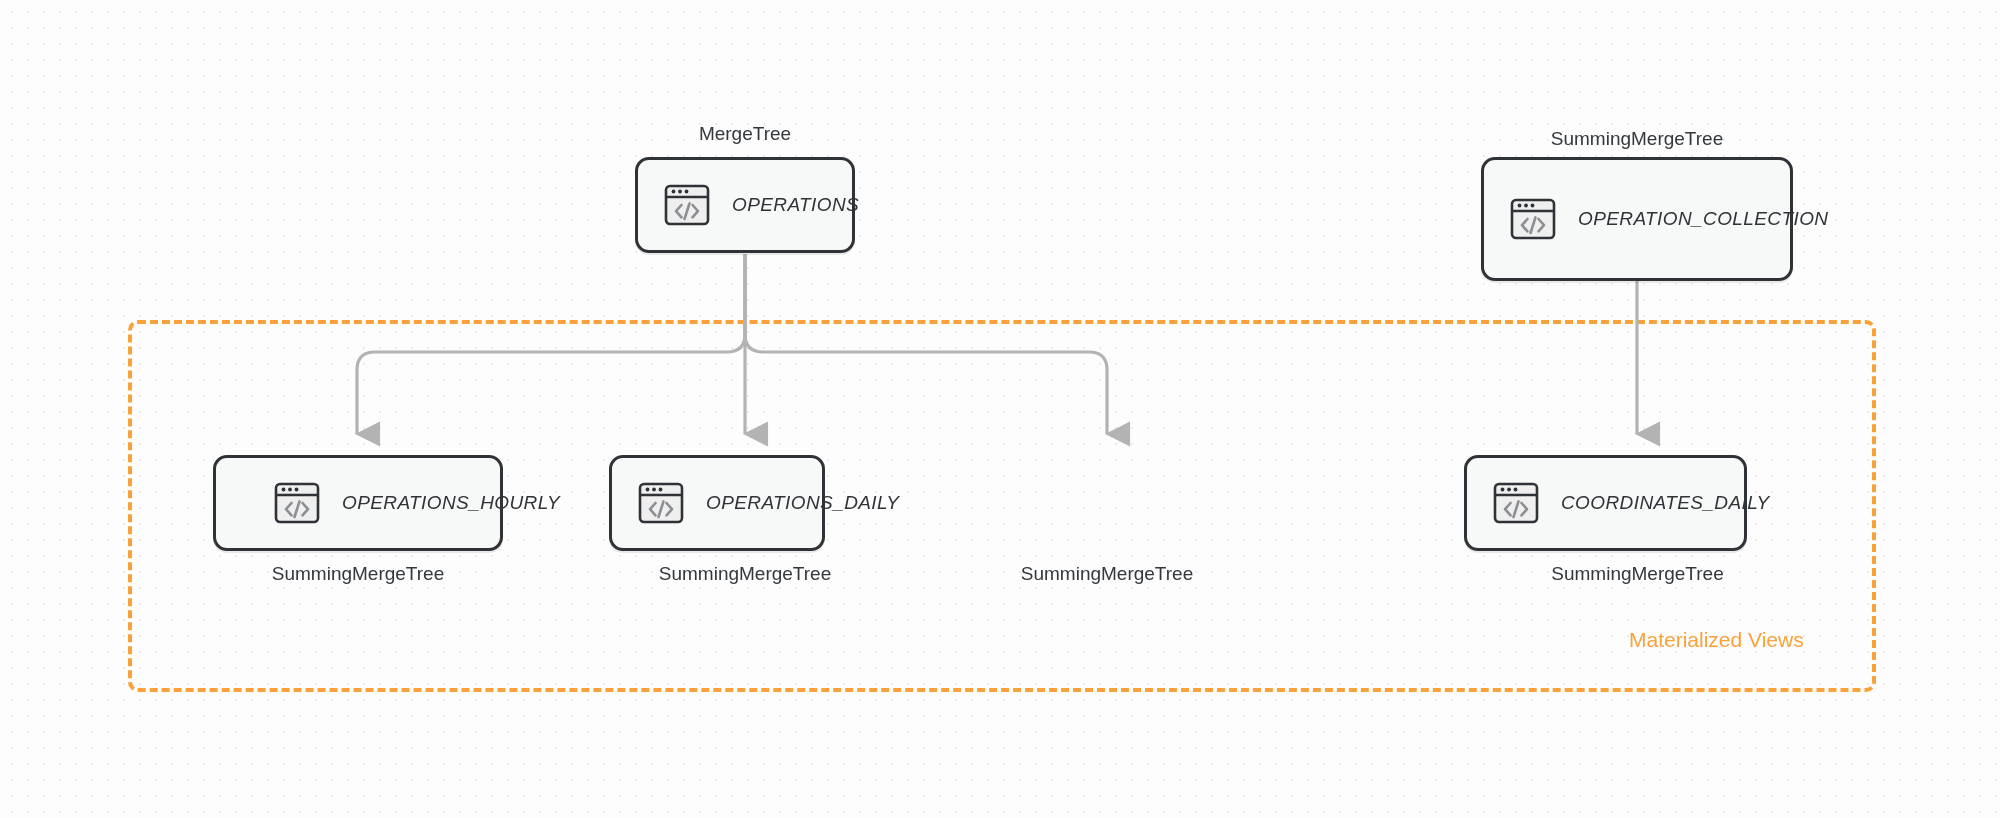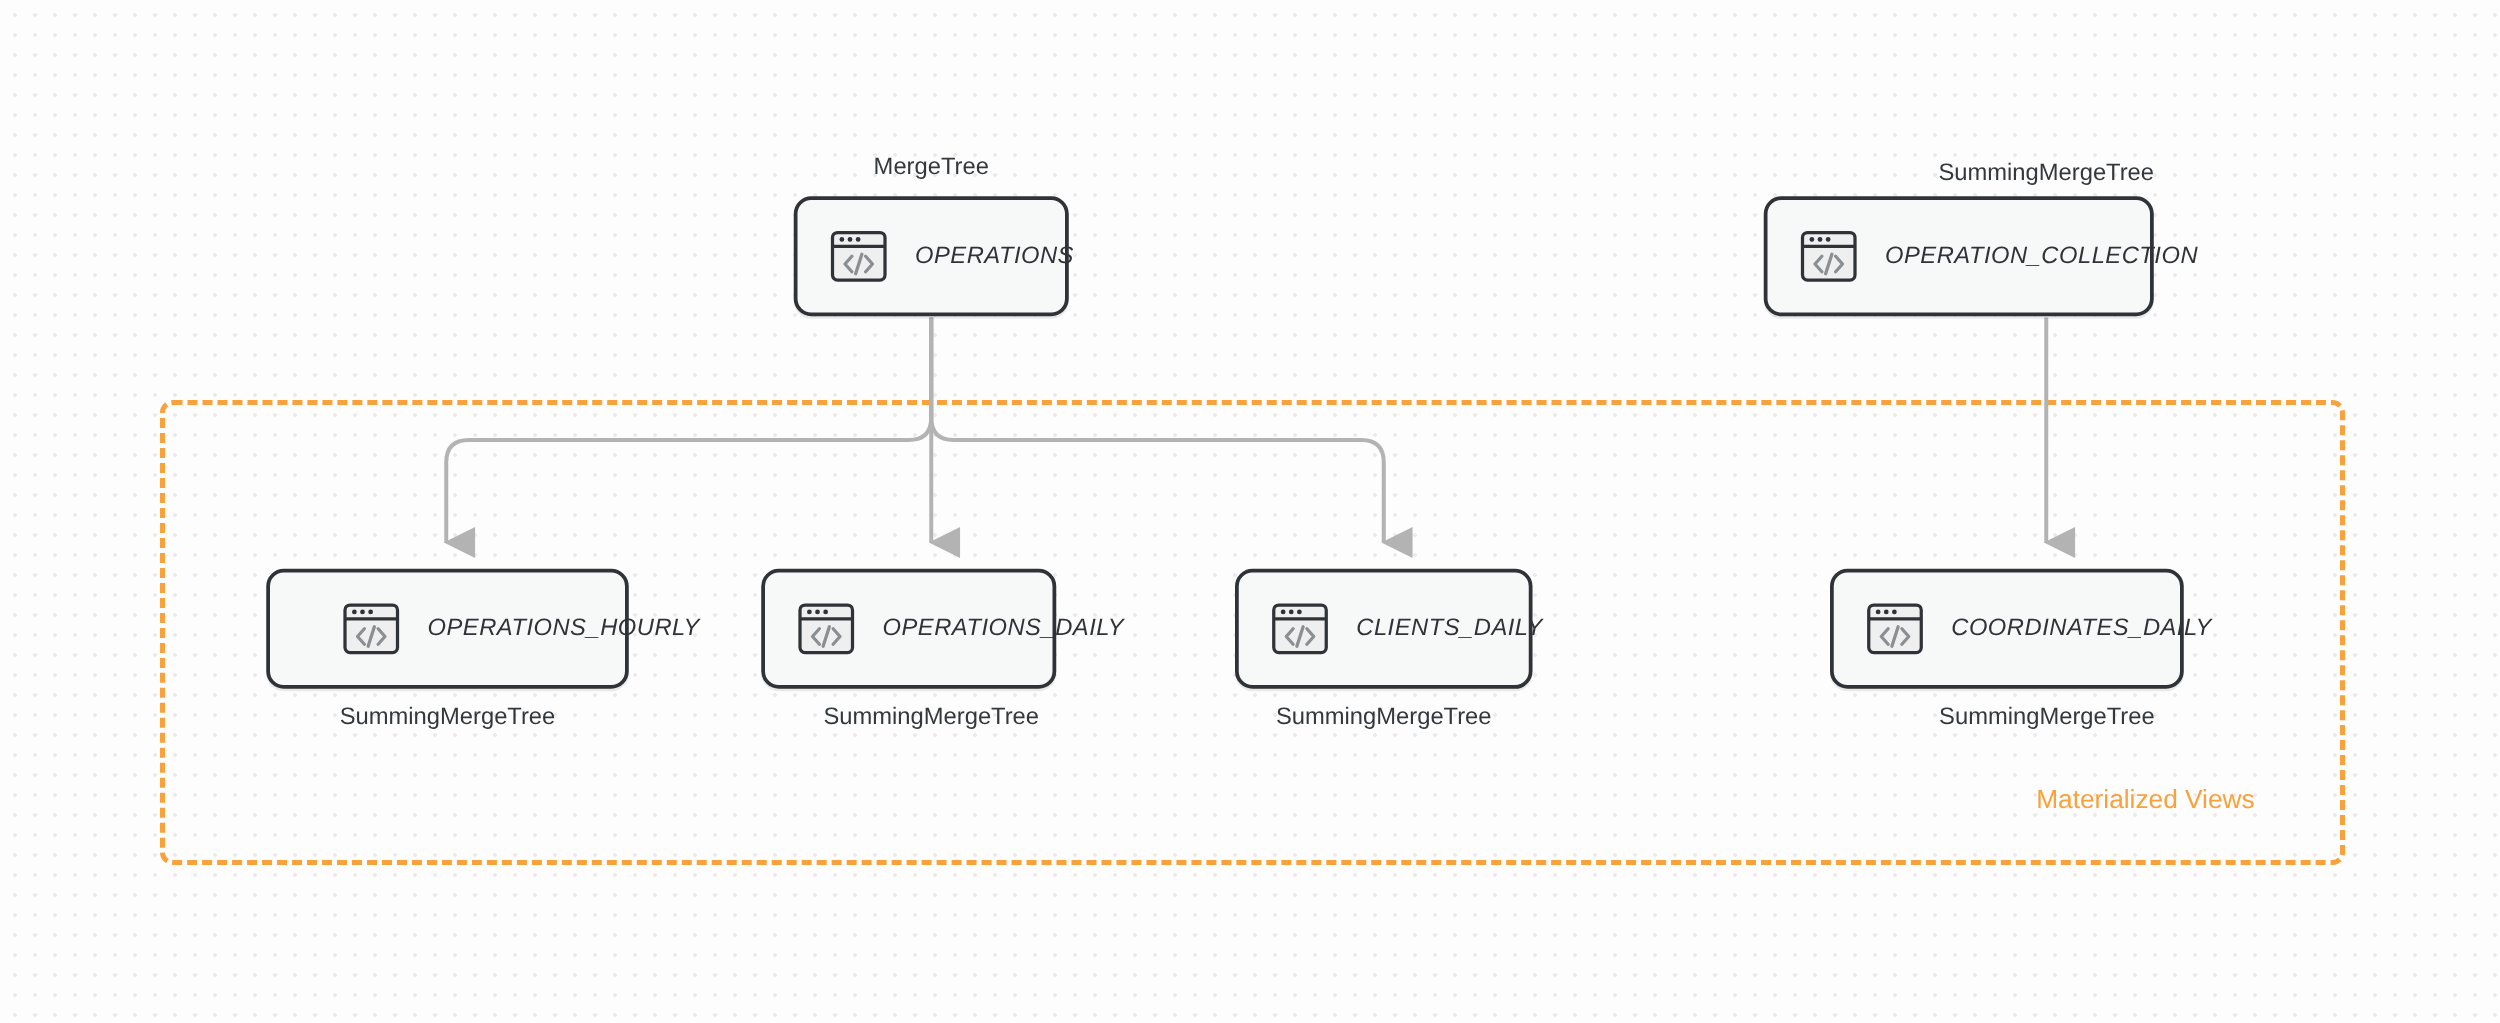--- a/index.html
+++ b/index.html
@@ -118,21 +118,21 @@
         <path d="M17.5,21 L12,27.2 L17.5,33.4" fill="none" stroke="#8b8f93" stroke-width="2.6" stroke-linecap="round" stroke-linejoin="round"></path>
         <path d="M28.5,21 L34,27.2 L28.5,33.4" fill="none" stroke="#8b8f93" stroke-width="2.6" stroke-linecap="round" stroke-linejoin="round"></path>
         <path d="M25.5,19.4 L20.5,35" stroke="#8b8f93" stroke-width="2.6" stroke-linecap="round"></path>
       </svg>
     </span>
     <span class="node-label">OPERATIONS</span>
   </div>
 
   <div class="caption" style="left:1481px; top:128px; width:312px;">SummingMergeTree</div>
 
-  <div class="node" style="left:1411px; top:157px; width:312px; height:96px;">
+  <div class="node" style="left:1481px; top:157px; width:312px; height:124px;">
     <span class="node-icon">
       <svg viewBox="0 0 46 42" width="46" height="42">
         <rect x="2" y="2" width="42" height="38" rx="4" ry="4" fill="#efefef" stroke="#2f3337" stroke-width="2.6"></rect>
         <path d="M2,13 L44,13" stroke="#2f3337" stroke-width="2.6"></path>
         <circle cx="9.5" cy="7.5" r="1.9" fill="#2f3337"></circle>
         <circle cx="16" cy="7.5" r="1.9" fill="#2f3337"></circle>
         <circle cx="22.5" cy="7.5" r="1.9" fill="#2f3337"></circle>
         <path d="M17.5,21 L12,27.2 L17.5,33.4" fill="none" stroke="#8b8f93" stroke-width="2.6" stroke-linecap="round" stroke-linejoin="round"></path>
         <path d="M28.5,21 L34,27.2 L28.5,33.4" fill="none" stroke="#8b8f93" stroke-width="2.6" stroke-linecap="round" stroke-linejoin="round"></path>
         <path d="M25.5,19.4 L20.5,35" stroke="#8b8f93" stroke-width="2.6" stroke-linecap="round"></path>
@@ -151,52 +151,37 @@
         <circle cx="22.5" cy="7.5" r="1.9" fill="#2f3337"></circle>
         <path d="M17.5,21 L12,27.2 L17.5,33.4" fill="none" stroke="#8b8f93" stroke-width="2.6" stroke-linecap="round" stroke-linejoin="round"></path>
         <path d="M28.5,21 L34,27.2 L28.5,33.4" fill="none" stroke="#8b8f93" stroke-width="2.6" stroke-linecap="round" stroke-linejoin="round"></path>
         <path d="M25.5,19.4 L20.5,35" stroke="#8b8f93" stroke-width="2.6" stroke-linecap="round"></path>
       </svg>
     </span>
     <span class="node-label">OPERATIONS_HOURLY</span>
   </div>
   <div class="caption" style="left:213px; top:563px; width:290px;">SummingMergeTree</div>
 
-  <div class="node" style="left:609px; top:455px; width:236px; height:96px;">
+  <div class="node" style="left:609px; top:455px; width:216px; height:96px;">
     <span class="node-icon">
       <svg viewBox="0 0 46 42" width="46" height="42">
         <rect x="2" y="2" width="42" height="38" rx="4" ry="4" fill="#efefef" stroke="#2f3337" stroke-width="2.6"></rect>
         <path d="M2,13 L44,13" stroke="#2f3337" stroke-width="2.6"></path>
         <circle cx="9.5" cy="7.5" r="1.9" fill="#2f3337"></circle>
         <circle cx="16" cy="7.5" r="1.9" fill="#2f3337"></circle>
         <circle cx="22.5" cy="7.5" r="1.9" fill="#2f3337"></circle>
         <path d="M17.5,21 L12,27.2 L17.5,33.4" fill="none" stroke="#8b8f93" stroke-width="2.6" stroke-linecap="round" stroke-linejoin="round"></path>
         <path d="M28.5,21 L34,27.2 L28.5,33.4" fill="none" stroke="#8b8f93" stroke-width="2.6" stroke-linecap="round" stroke-linejoin="round"></path>
         <path d="M25.5,19.4 L20.5,35" stroke="#8b8f93" stroke-width="2.6" stroke-linecap="round"></path>
       </svg>
     </span>
     <span class="node-label">OPERATIONS_DAILY</span>
   </div>
   <div class="caption" style="left:609px; top:563px; width:272px;">SummingMergeTree</div>
 
-  <div class="node" style="left:988px; top:455px; width:238px; height:96px;">
-    <span class="node-icon">
-      <svg viewBox="0 0 46 42" width="46" height="42">
-        <rect x="2" y="2" width="42" height="38" rx="4" ry="4" fill="#efefef" stroke="#2f3337" stroke-width="2.6"></rect>
-        <path d="M2,13 L44,13" stroke="#2f3337" stroke-width="2.6"></path>
-        <circle cx="9.5" cy="7.5" r="1.9" fill="#2f3337"></circle>
-        <circle cx="16" cy="7.5" r="1.9" fill="#2f3337"></circle>
-        <circle cx="22.5" cy="7.5" r="1.9" fill="#2f3337"></circle>
-        <path d="M17.5,21 L12,27.2 L17.5,33.4" fill="none" stroke="#8b8f93" stroke-width="2.6" stroke-linecap="round" stroke-linejoin="round"></path>
-        <path d="M28.5,21 L34,27.2 L28.5,33.4" fill="none" stroke="#8b8f93" stroke-width="2.6" stroke-linecap="round" stroke-linejoin="round"></path>
-        <path d="M25.5,19.4 L20.5,35" stroke="#8b8f93" stroke-width="2.6" stroke-linecap="round"></path>
-      </svg>
-    </span>
-    <span class="node-label">CLIENTS_DAILY</span>
-  </div>
   <div class="caption" style="left:988px; top:563px; width:238px;">SummingMergeTree</div>
 
   <div class="node" style="left:1464px; top:455px; width:283px; height:96px;">
     <span class="node-icon">
       <svg viewBox="0 0 46 42" width="46" height="42">
         <rect x="2" y="2" width="42" height="38" rx="4" ry="4" fill="#efefef" stroke="#2f3337" stroke-width="2.6"></rect>
         <path d="M2,13 L44,13" stroke="#2f3337" stroke-width="2.6"></path>
         <circle cx="9.5" cy="7.5" r="1.9" fill="#2f3337"></circle>
         <circle cx="16" cy="7.5" r="1.9" fill="#2f3337"></circle>
         <circle cx="22.5" cy="7.5" r="1.9" fill="#2f3337"></circle>

